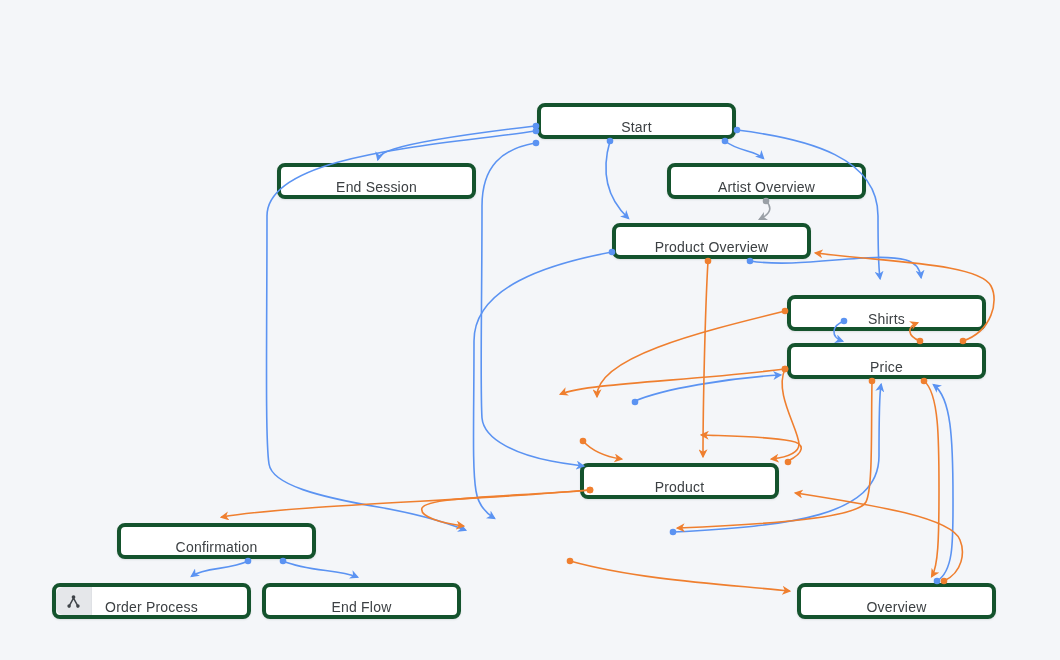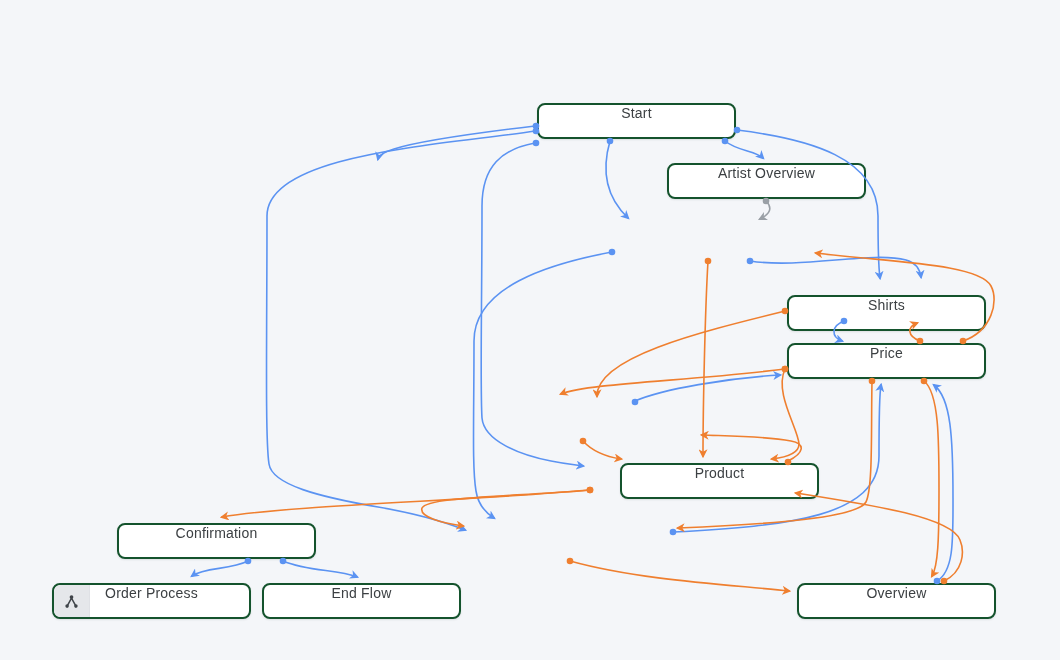--- a/index.html
+++ b/index.html
@@ -9,23 +9,23 @@
     background:#f4f6f9;
     font-family:"Liberation Sans", sans-serif;
   }
   .canvas{position:relative;width:1060px;height:660px;}
   #edge-layer{
     position:absolute;left:0;top:0;width:1060px;height:660px;
     z-index:3;pointer-events:none;
   }
   .node{
     position:absolute;width:199px;height:36px;box-sizing:border-box;
-    background:#ffffff;border:2px solid #14532d;border-radius:8px;
+    background:#ffffff;border:4px solid #14532d;border-radius:8px;
     box-shadow:0 1px 2px rgba(60,64,67,.12);
-    display:flex;align-items:flex-start;justify-content:center;
+    display:flex;align-items:flex-end;justify-content:center;
     font-size:14px;color:#3c4043;letter-spacing:.2px;
     z-index:2;cursor:pointer;
   }
   .node .icon-box{
     position:absolute;left:0;top:0;bottom:0;width:35px;
     background:#e5e7ea;border-right:1px solid #dfe1e5;
     border-radius:7px 0 0 7px;
     display:flex;align-items:center;justify-content:center;
   }
 </style>
@@ -102,30 +102,36 @@
       <circle cx="924" cy="381" r="3.3" fill="#ef7f2f"></circle>
       <path d="M944,581 C963,572 965,552 960,540 C951,517 872,505 796,493" fill="none" stroke="#ef7f2f" stroke-width="1.6" stroke-linecap="round" marker-end="url(#arr-orange)"></path>
       <circle cx="944" cy="581" r="3.3" fill="#ef7f2f"></circle>
       <path d="M570,561 C642,581 736,585 789,591" fill="none" stroke="#ef7f2f" stroke-width="1.6" stroke-linecap="round" marker-end="url(#arr-orange)"></path>
       <circle cx="570" cy="561" r="3.3" fill="#ef7f2f"></circle>
     </svg>
 
   <div class="node" style="left:537px;top:103px">
     <span>Start</span>
   </div>
+  <div class="node" style="left:277px;top:163px">
+    <span>End Session</span>
+  </div>
   <div class="node" style="left:667px;top:163px">
     <span>Artist Overview</span>
+  </div>
+  <div class="node" style="left:612px;top:223px">
+    <span>Product Overview</span>
   </div>
   <div class="node" style="left:787px;top:295px">
     <span>Shirts</span>
   </div>
   <div class="node" style="left:787px;top:343px">
     <span>Price</span>
   </div>
-  <div class="node" style="left:620px;top:463px">
+  <div class="node" style="left:580px;top:463px">
     <span>Product</span>
   </div>
   <div class="node" style="left:117px;top:523px">
     <span>Confirmation</span>
   </div>
   <div class="node" style="left:52px;top:583px">
     <span class="icon-box">
       <svg width="15" height="15" viewBox="0 0 16 16">
         <circle cx="8" cy="3.2" r="2" fill="#3f4449"></circle>
         <path d="M8,4.5 L3.6,12.4 M8,4.5 L12.4,12.4" stroke="#3f4449" stroke-width="1.6" fill="none"></path>

